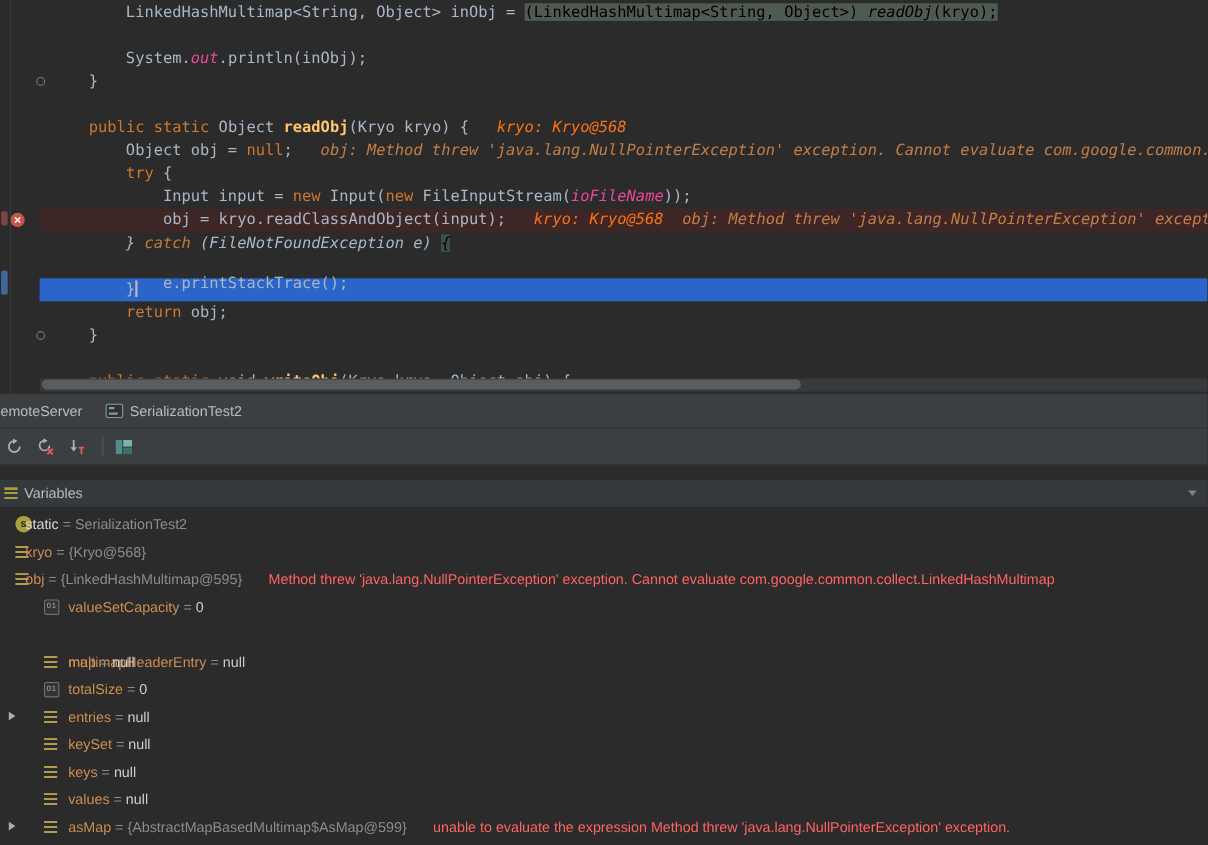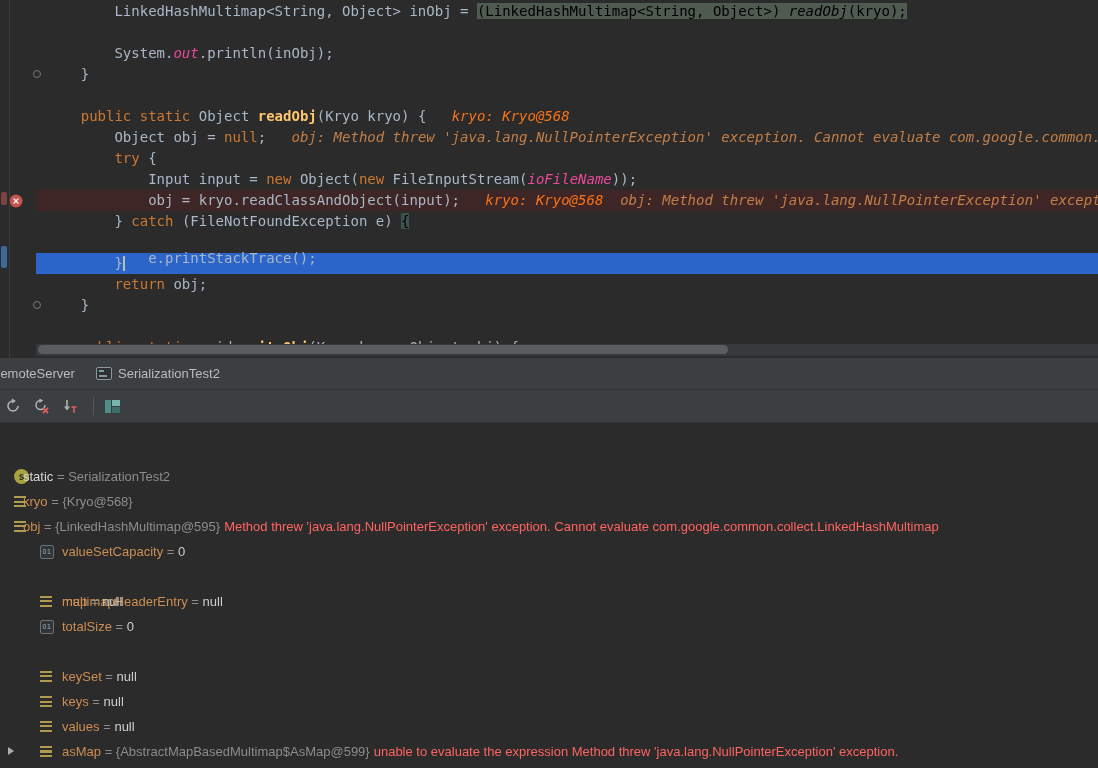--- a/index.html
+++ b/index.html
@@ -71,43 +71,43 @@
   .icon-primitive{width:14px;height:14px;top:6px;border:1px solid #6E7274;border-radius:2px;background:#313537;
                   color:#A2B1BE;font-size:7px;line-height:12px;text-align:center;letter-spacing:.5px}
   .var-text{position:absolute;top:0}
   .indent-0 .var-text{left:23px}
   .indent-1 .var-text{left:62px}
   .vn{color:#CC8E52}
   .vn-plain{color:#D6D6D6}
   .veq{color:#8C8C8C}
   .vv-ref{color:#8C8C8C}
   .vv-plain{color:#CECECE}
-  .verr{color:#FF6462;padding-left:4px}
+  .verr{color:#FF6462;padding-left:24px}
 </style>
 </head>
 <body>
 
 <div id="root">
 
   <div class="editor">
     <div class="code-lines">
         <div class="code-line" style="top: 1px;"><span class="code-text"><span class="seg-d">        LinkedHashMultimap&lt;String, Object&gt; inObj = </span><span class="seg-sel">(LinkedHashMultimap&lt;String, Object&gt;) </span><span class="seg-sel seg-si">readObj</span><span class="seg-sel">(kryo);</span></span></div>
         <div class="code-line" style="top: 22px;"><span class="code-text"></span></div>
         <div class="code-line" style="top: 43px;"><span class="code-text"><span class="seg-d">        System.</span><span class="seg-f">out</span><span class="seg-d">.println(inObj);</span></span></div>
         <div class="code-line" style="top: 64px;"><span class="fold-marker"></span><span class="code-text"><span class="seg-d">    }</span></span></div>
         <div class="code-line" style="top: 85px;"><span class="code-text"></span></div>
         <div class="code-line" style="top: 106px;"><span class="code-text"><span class="seg-d">    </span><span class="seg-k">public static </span><span class="seg-d">Object </span><span class="seg-m">readObj</span><span class="seg-d">(Kryo kryo) {</span><span class="seg-d">   </span><span class="seg-h1">kryo: Kryo@568</span></span></div>
         <div class="code-line" style="top: 127px;"><span class="code-text"><span class="seg-d">        Object obj = </span><span class="seg-k">null</span><span class="seg-d">;</span><span class="seg-d">   </span><span class="seg-h2">obj: Method threw 'java.lang.NullPointerException' exception. Cannot evaluate com.google.common.collect.LinkedHashMultimap</span></span></div>
         <div class="code-line" style="top: 148px;"><span class="code-text"><span class="seg-d">        </span><span class="seg-k">try</span><span class="seg-d"> {</span></span></div>
-        <div class="code-line" style="top: 169px;"><span class="code-text"><span class="seg-d">            Input input = </span><span class="seg-k">new</span><span class="seg-d"> Object(</span><span class="seg-k">new</span><span class="seg-d"> FileInputStream(</span><span class="seg-f">ioFileName</span><span class="seg-d">));</span></span></div>
+        <div class="code-line" style="top: 169px;"><span class="code-text"><span class="seg-d">            Input input = </span><span class="seg-k">new</span><span class="seg-d"> Input(</span><span class="seg-k">new</span><span class="seg-d"> FileInputStream(</span><span class="seg-f">ioFileName</span><span class="seg-d">));</span></span></div>
         <div class="code-line line-bp" style="top: 190px;"><div class="line-bg"></div><span class="breakpoint"><svg width="14" height="14" viewBox="0 0 14 14">
               <circle cx="7" cy="7" r="6.5" fill="#C7534F"></circle>
               <path d="M4.6 4.6 L9.4 9.4 M9.4 4.6 L4.6 9.4" stroke="#ECECEC" stroke-width="1.4"></path>
             </svg></span><span class="code-text"><span class="seg-d">            obj = kryo.readClassAndObject(input);</span><span class="seg-d">   </span><span class="seg-h1">kryo: Kryo@568</span><span class="seg-d">  </span><span class="seg-h2">obj: Method threw 'java.lang.NullPointerException' exception</span></span></div>
-        <div class="code-line" style="top: 211px;"><span class="code-text"><span class="seg-d">        } </span><span class="seg-k">catch</span><span class="seg-d"> (FileNotFoundException e) </span><span class="seg-brace">{</span></span></div>
+        <div class="code-line" style="top: 211px; font-style: italic;"><span class="code-text"><span class="seg-d">        } </span><span class="seg-k">catch</span><span class="seg-d"> (FileNotFoundException e) </span><span class="seg-brace">{</span></span></div>
         <div class="code-line" style="top: 248px;"><span class="code-text"><span class="seg-d">            e.printStackTrace();</span></span></div>
         <div class="code-line line-exec" style="top: 253px;"><div class="line-bg"></div><span class="code-text"><span class="seg-d">        }</span><span class="caret"></span></span></div>
         <div class="code-line" style="top: 274px;"><span class="code-text"><span class="seg-d">        </span><span class="seg-k">return</span><span class="seg-d"> obj;</span></span></div>
         <div class="code-line" style="top: 295px;"><span class="fold-marker"></span><span class="code-text"><span class="seg-d">    }</span></span></div>
         <div class="code-line" style="top: 316px;"><span class="code-text"></span></div>
         <div class="code-line" style="top: 337px;"><span class="code-text"><span class="seg-d">    </span><span class="seg-k">public static </span><span class="seg-d">void </span><span class="seg-m">writeObj</span><span class="seg-d">(Kryo kryo, Object obj) {</span></span></div>
       </div>
     <div class="left-stripe">
       <div class="stripe-mark mark-red"></div>
       <div class="stripe-mark mark-blue"></div>
@@ -153,28 +153,34 @@
     <span class="tb-sep"></span>
     <span class="tb-icon">
       <svg width="15" height="13" viewBox="0 0 15 13">
         <rect x="0" y="0" width="6" height="13" fill="#4E8E88"></rect>
         <rect x="7" y="0" width="8" height="6" fill="#79B4AC"></rect>
         <rect x="7" y="7" width="8" height="6" fill="#3C6F6A"></rect>
       </svg>
     </span>
   </div>
 
+  <div class="varheader">
+    <span class="vh-icon"></span>
+    <span class="vh-title">Variables</span>
+    <span class="vh-menu"></span>
+  </div>
 
   <div class="vartree">
       <div class="var-row indent-0" style="top: 3px;"><span class="vicon icon-static">s</span><span class="var-text"><span class="vn vn-plain">static</span><span class="veq"> = </span><span class="vv-ref">SerializationTest2</span></span></div>
       <div class="var-row indent-0" style="top: 28px;"><span class="vicon icon-field"></span><span class="var-text"><span class="vn">kryo</span><span class="veq"> = </span><span class="vv-ref">{Kryo@568}</span></span></div>
       <div class="var-row indent-0" style="top: 53px;"><span class="vicon icon-field"></span><span class="var-text"><span class="vn">obj</span><span class="veq"> = </span><span class="vv-ref">{LinkedHashMultimap@595}</span><span class="verr">Method threw 'java.lang.NullPointerException' exception. Cannot evaluate com.google.common.collect.LinkedHashMultimap</span></span></div>
       <div class="var-row indent-1" style="top: 78px;"><span class="vicon icon-primitive">01</span><span class="var-text"><span class="vn">valueSetCapacity</span><span class="veq"> = </span><span class="vv-plain">0</span></span></div>
       <div class="var-row indent-1" style="top: 103px; margin-top: 25px;"><span class="vicon icon-field"></span><span class="var-text"><span class="vn">multimapHeaderEntry</span><span class="veq"> = </span><span class="vv-plain">null</span></span></div>
       <div class="var-row indent-1" style="top: 128px;"><span class="vicon icon-field"></span><span class="var-text"><span class="vn">map</span><span class="veq"> = </span><span class="vv-plain">null</span></span></div>
       <div class="var-row indent-1" style="top: 153px;"><span class="vicon icon-primitive">01</span><span class="var-text"><span class="vn">totalSize</span><span class="veq"> = </span><span class="vv-plain">0</span></span></div>
+      <div class="var-row indent-1" style="top: 178px;"><span class="toggle"></span><span class="vicon icon-field"></span><span class="var-text"><span class="vn">entries</span><span class="veq"> = </span><span class="vv-plain">null</span></span></div>
       <div class="var-row indent-1" style="top: 203px;"><span class="vicon icon-field"></span><span class="var-text"><span class="vn">keySet</span><span class="veq"> = </span><span class="vv-plain">null</span></span></div>
       <div class="var-row indent-1" style="top: 228px;"><span class="vicon icon-field"></span><span class="var-text"><span class="vn">keys</span><span class="veq"> = </span><span class="vv-plain">null</span></span></div>
       <div class="var-row indent-1" style="top: 253px;"><span class="vicon icon-field"></span><span class="var-text"><span class="vn">values</span><span class="veq"> = </span><span class="vv-plain">null</span></span></div>
       <div class="var-row indent-1" style="top: 278px;"><span class="toggle"></span><span class="vicon icon-field"></span><span class="var-text"><span class="vn">asMap</span><span class="veq"> = </span><span class="vv-ref">{AbstractMapBasedMultimap$AsMap@599}</span><span class="verr">unable to evaluate the expression Method threw 'java.lang.NullPointerException' exception.</span></span></div>
     </div>
 
 </div>
 
 </body></html>

